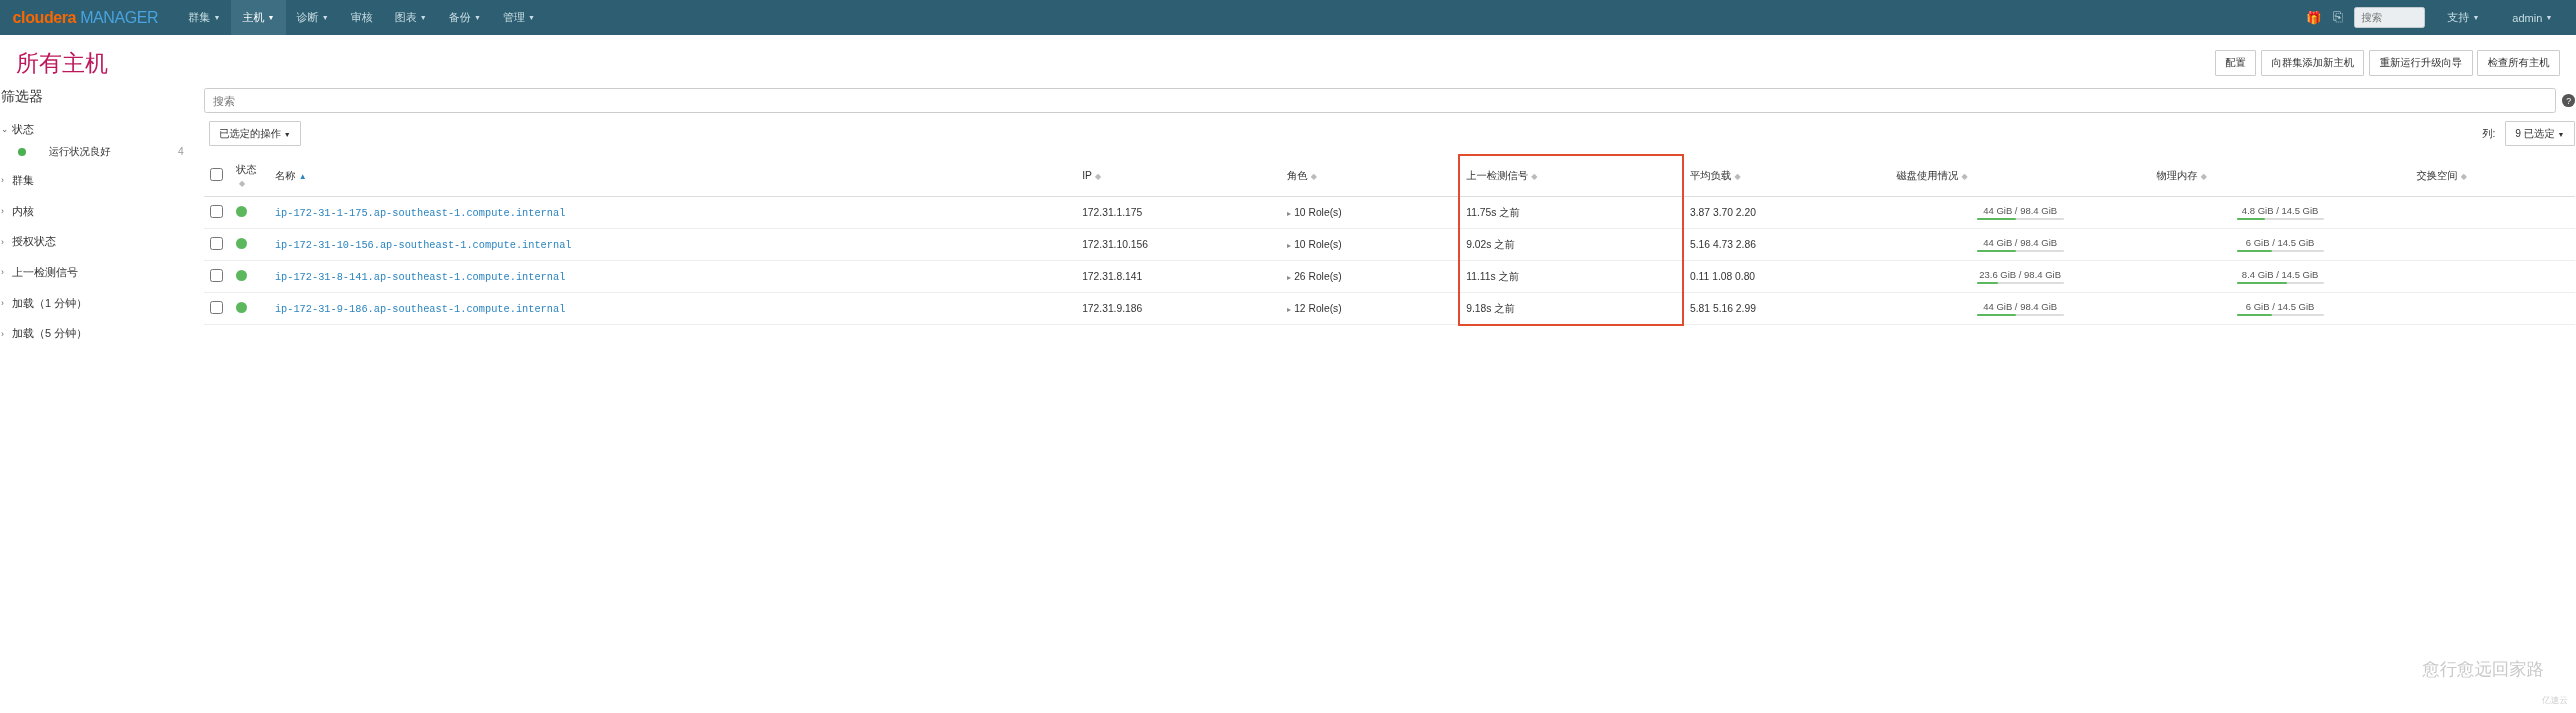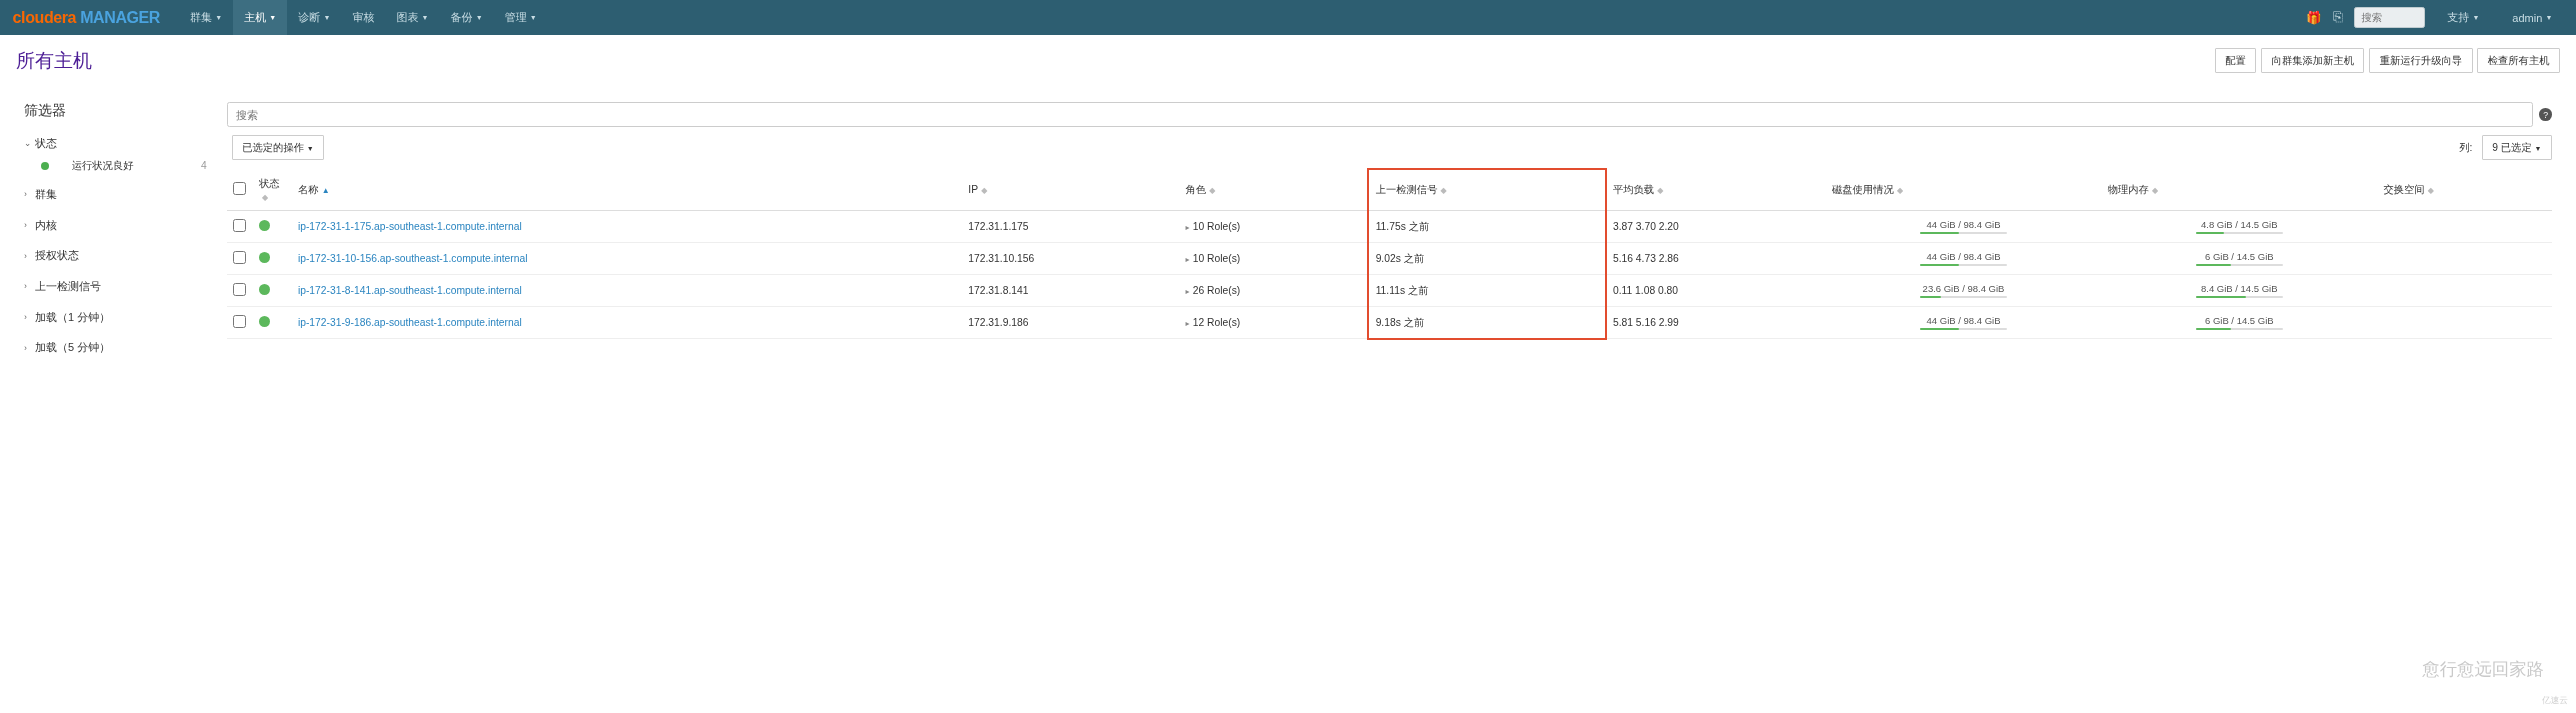--- a/index.html
+++ b/index.html
@@ -1,36 +1,36 @@
 <!DOCTYPE html>
 <html style="font-size:12.6px"><head>
 <meta charset="utf-8">
 <style>
 * { margin: 0; padding: 0; box-sizing: border-box; font-family: "Helvetica Neue", Arial, sans-serif; }
 body { font-size: 10.3px; color: #333; background: #fff; }
 
 .navbar { background: #2d5e71; color: #fff; height: 35px; display: flex; align-items: center; padding: 0 12.6px; }
 .brand { font-size: 16px; font-weight: 700; margin-right: 19px; letter-spacing: -0.4px; }
 .brand .c1 { color: #f96702; }
-.brand .c2 { color: #4aa3df; font-weight: 700; }
+.brand .c2 { color: #4aa3df; font-weight: 400; }
 .nav-items { display: flex; align-items: stretch; height: 35px; }
 .nav-item { display: flex; align-items: center; padding: 0 11px; color: #c8dde4; cursor: pointer; font-size: 11px; }
 .nav-item.active { background: #3d6e81; color: #fff; }
 .nav-item .caret { font-size: 7px; margin-left: 3.2px; }
 .nav-spacer { flex: 1; }
 .nav-right { display: flex; align-items: center; gap: 11px; height: 35px; }
 .nav-icon { color: #c8dde4; font-size: 12.6px; cursor: pointer; }
 .nav-search { height: 20.5px; width: 71px; background: #eaeef0; border: 0.8px solid #c0ccd0; border-radius: 2.4px; padding: 0 6.3px; font-size: 10.3px; }
 
 .page-header { padding: 12.6px 16px 9.5px; display: flex; align-items: center; }
-.page-title { font-size: 19px; font-weight: 400; color: #4c1d95; text-align: right; }
+.page-title { font-size: 23px; font-weight: 400; color: #be185d; text-align: right; }
 .header-spacer { flex: 1; }
 .btn { border: 0.8px solid #ccc; background: #fff; padding: 4.7px 9.5px; font-size: 10.3px; border-radius: 1px; cursor: pointer; color: #333; margin-left: 4.7px; }
 
-.body { display: flex; padding: 0 24px; gap: 14px; margin-top: 19px; }
+.body { display: flex; padding: 0 1px; gap: 14px; }
 .sidebar { width: 189px; flex-shrink: 0; }
 .filter-title { font-size: 14px; font-weight: 400; color: #333; margin-bottom: 11px; }
 .filter-group { margin-bottom: 6.3px; }
 .filter-head { display: flex; align-items: center; padding: 4.7px 0; cursor: pointer; color: #333; font-size: 11px; }
 .filter-head .chev { width: 11px; font-size: 8.7px; color: #666; }
 .filter-sub { padding: 3.2px 0 3.2px 17.4px; display: flex; align-items: center; gap: 16px; }
 .dot-g { width: 8px; height: 8px; border-radius: 50%; background: #4caf50; margin-right: 6.3px; }
 .filter-sub .count { margin-left: auto; color: #999; padding-right: 6.3px; }
 
 .content { flex: 1; }
@@ -41,21 +41,21 @@
 .ops-row { display: flex; align-items: center; margin-bottom: 8px; }
 .ops-row .right { margin-left: auto; display: flex; align-items: center; gap: 4.7px; font-size: 10.3px; }
 
 table.hosts { width: 100%; border-collapse: collapse; }
 table.hosts th { text-align: left; font-weight: 400; color: #333; border-bottom: 0.8px solid #ddd; padding: 8px 6.3px; font-size: 10.3px; background: #fff; }
 table.hosts th .sort { color: #bbb; font-size: 8px; margin-left: 3.2px; }
 table.hosts td { border-bottom: 0.8px solid #eee; padding: 8px 6.3px; font-size: 10.3px; vertical-align: middle; }
 .row-check { width: 24px; }
 .status-col { width: 39px; }
 .dot-big { width: 11px; height: 11px; border-radius: 50%; background: #5cb85c; display: inline-block; }
-.host-link { color: #2b85c0; text-decoration: none; }
+.host-link { color: #2b85c0; text-decoration: none; font-family: Liberation Mono, monospace; }
 .role-caret { color: #888; font-size: 8px; margin-right: 3.2px; }
 
 .highlight-col { position: relative; }
 th.highlight-col { border-top: 2.4px solid #e24c2e; border-left: 2.4px solid #e24c2e; border-right: 2.4px solid #e24c2e; }
 td.highlight-col { border-left: 2.4px solid #e24c2e; border-right: 2.4px solid #e24c2e; }
 tr:last-child td.highlight-col { border-bottom: 2.4px solid #e24c2e; }
 
 .usage { display: flex; flex-direction: column; align-items: center; gap: 1.6px; }
 .usage-bar { width: 87px; height: 2.4px; background: #ddd; position: relative; border-radius: 1.6px; }
 .usage-fill { height: 100%; background: #5cb85c; border-radius: 1.6px; }

